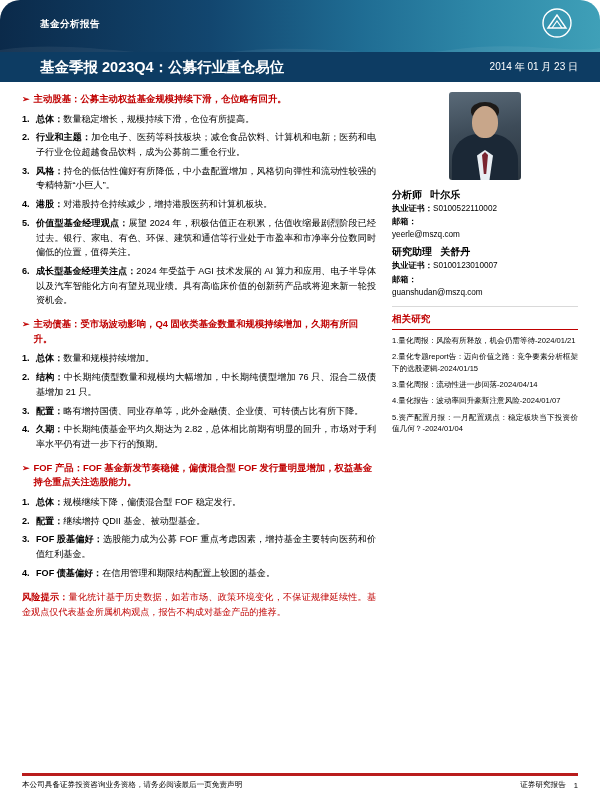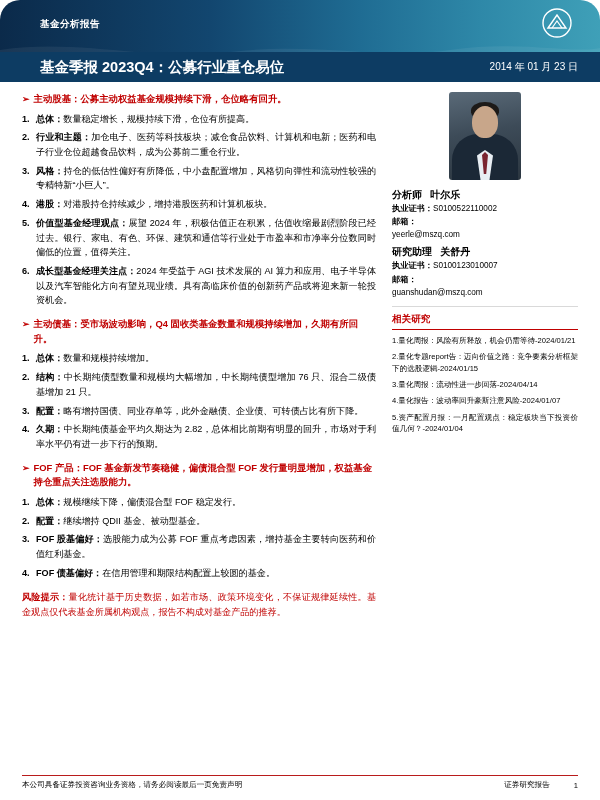--- a/index.html
+++ b/index.html
@@ -173,26 +173,26 @@
     padding-bottom: 3px; margin-bottom: 5px;
   }
   .related-item {
     font-size: 7.6px; line-height: 1.5; color: #000; margin-bottom: 5px;
     text-align: justify;
   }
 
   
   .footer {
     position: absolute; left: 22px; right: 22px; bottom: 10px;
-    border-top: 1px solid #b91c1c;
+    border-top: 3px solid #b91c1c;
     padding-top: 4px;
     display: flex; justify-content: space-between; align-items: center;
     font-size: 7.6px; color: #000;
   }
-  .footer .fr { display: flex; gap: 24px; align-items: center; }
+  .footer .fr { display: flex; gap: 8px; align-items: center; }
 </style>
 </head>
 <body>
 
 <div id="page">
 
   <div class="header-band">
     <svg class="wave" viewBox="0 0 600 34" preserveAspectRatio="none">
       <path d="M0,18 C80,6 150,30 230,20 C310,10 380,28 450,18 C520,8 570,22 600,16 L600,34 L0,34 Z" fill="#ffffff" opacity="0.18"></path>
       <path d="M0,26 C90,14 160,34 250,26 C340,18 410,32 480,24 C540,17 575,28 600,24 L600,34 L0,34 Z" fill="#ffffff" opacity="0.12"></path>

